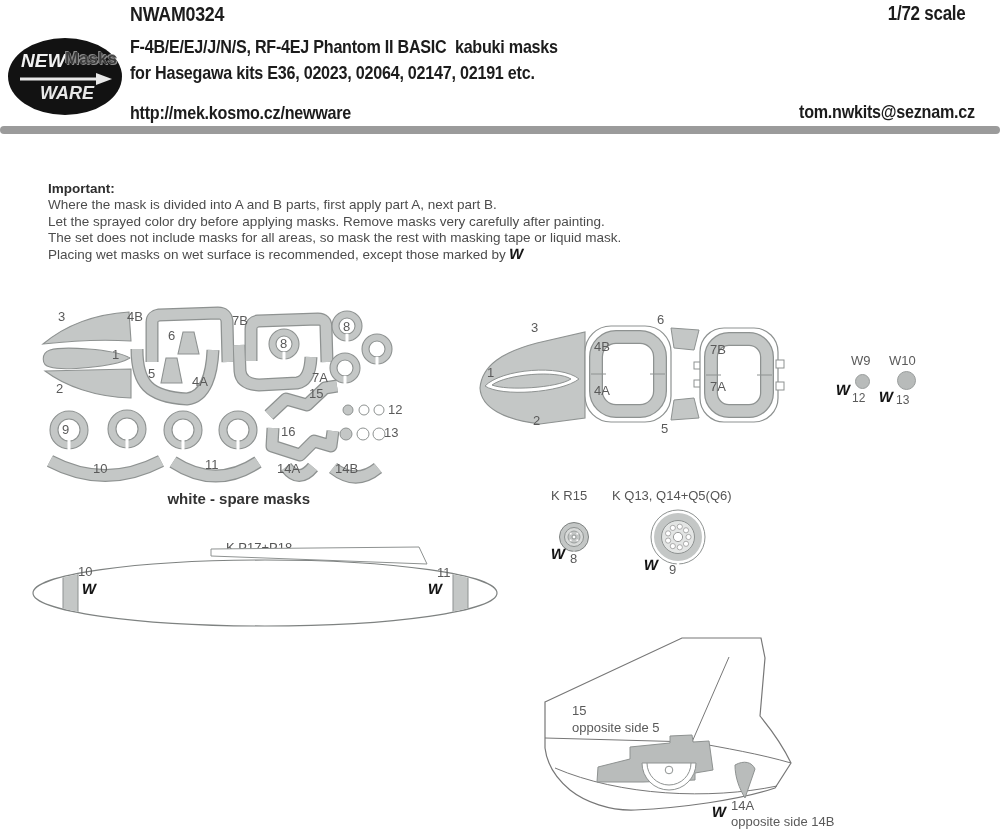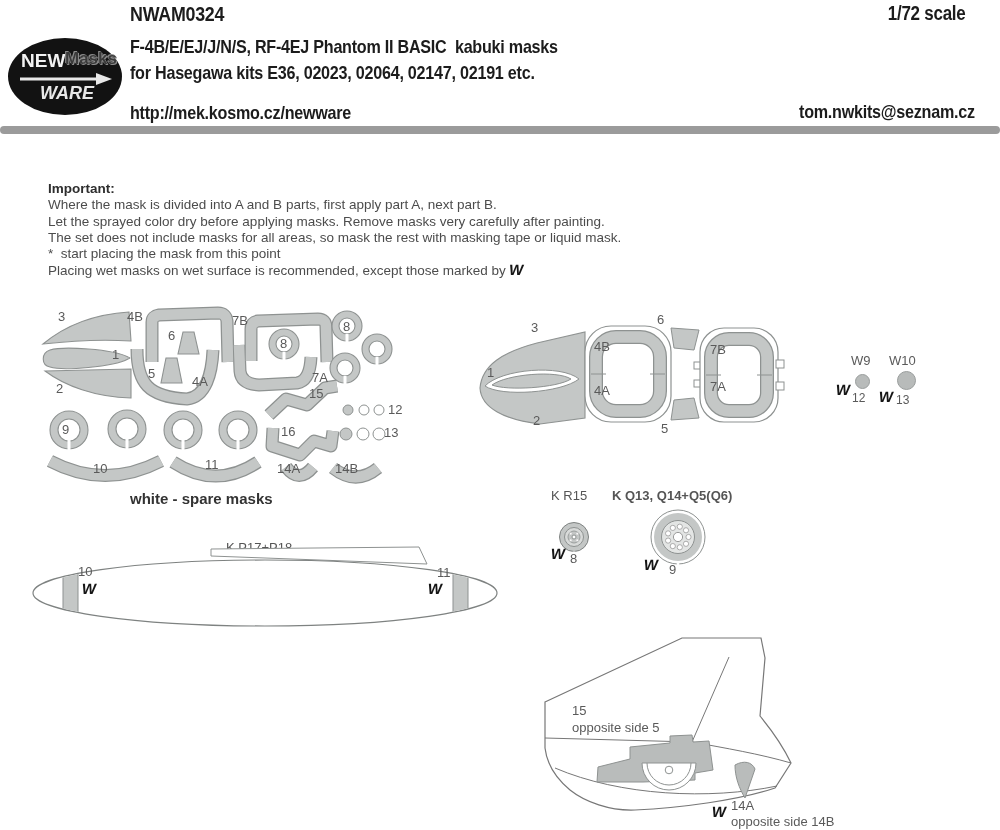--- a/index.html
+++ b/index.html
@@ -3,34 +3,34 @@
 <meta charset="utf-8">
 <style>
   html,body{margin:0;padding:0;background:#fff;}
   #sheet{position:relative;width:1000px;height:830px;background:#fff;overflow:hidden;
          font-family:"Liberation Sans",sans-serif;color:#222;}
   .hdr{position:absolute;font-weight:bold;color:#1c1c1c;transform:scaleX(.85);transform-origin:left top;
        letter-spacing:-.3px;white-space:pre;}
   .hdr.right{transform-origin:right top;}
   
   .logo{position:absolute;left:8px;top:38px;width:114px;height:77px;background:#121212;border-radius:50%;}
-  .logo .new{position:absolute;left:13px;top:12px;color:#f2f2f2;font-weight:bold;font-size:19px;}
+  .logo .new{position:absolute;left:13px;top:12px;color:#f2f2f2;font-weight:bold;font-style:italic;font-size:19px;}
   .logo .masks{position:absolute;left:57px;top:11px;color:#3a3a3a;font-weight:bold;font-size:17px;
                text-shadow:0 0 1px #aaa,1px 1px 0 #888,-1px -1px 0 #888;text-align:center;}
   .logo .ware{position:absolute;left:32px;top:45px;color:#e8e8e8;font-weight:bold;font-style:italic;font-size:18px;}
   .logo svg{position:absolute;left:10px;top:34px;}
   .bar{position:absolute;left:0;top:126px;width:1000px;height:8px;border-radius:4px;}
   
   .imp{position:absolute;left:48px;top:181px;font-size:13.5px;line-height:16.3px;color:#4c4c4c;}
   .imp .head{font-weight:bold;color:#2e2e2e;}
   .imp-line{white-space:pre;}
   
   .lbl{position:absolute;font-size:13px;color:#5a5a5a;white-space:pre;}
   .lbl.kit{color:#555;margin-top:16px;}
-  .cap{position:absolute;left:130px;top:490px;width:180px;text-align:left;
+  .cap{position:absolute;left:130px;top:490px;width:180px;text-align:right;
        font-size:15px;font-weight:bold;color:#333;}
   .wm{display:inline-block;font-weight:bold;color:#161616;font-size:15px;transform:skewX(-10deg);}
   .wmabs{position:absolute;font-weight:bold;color:#161616;font-size:15px;transform:skewX(-10deg);}
   .dot{position:absolute;border-radius:50%;background:#b8bbba;border:1px solid #9a9e9d;}
   .sm{font-size:12px;}
   svg{position:absolute;}
 </style>
 </head>
 <body>
 
@@ -53,21 +53,20 @@
   <div class="hdr" style="left:130px;top:102px;font-size:19px;">http://mek.kosmo.cz/newware</div>
   <div class="hdr right" style="right:25px;top:101px;font-size:19px;">tom.nwkits@seznam.cz</div>
 
   <div class="bar" style="background:#9b9b9b;"></div>
 
   <div class="imp">
     <div class="head">Important:</div>
     <div class="imp-line">Where the mask is divided into A and B parts, first apply part A, next part B.</div>
     <div class="imp-line">Let the sprayed color dry before applying masks. Remove masks very carefully after painting.</div>
     <div class="imp-line">The set does not include masks for all areas, so mask the rest with masking tape or liquid mask.</div>
-    <div class="imp-line">*  start placing the mask from this point</div>
     <div class="imp-line"><span>Placing wet masks on wet surface is recommended, except those marked by </span><span class="wm">W</span></div>
   </div>
 
   <svg style="left:35px;top:305px;" width="410" height="215" viewBox="0 0 410 215">
     <g fill="#c4c7c6" stroke="#8e9291" stroke-width="1.1">
       <path d="M8,39 C32,19 62,9 94,7 L96,36 C64,34 34,36 8,39 Z"></path>
       <path d="M93,52 C78,44 28,41 15,45 C6,48 6,60 15,62 C28,66 78,62 93,54 Q97,53 93,52 Z"></path>
       <path d="M10,66 L96,64 L96,93 C60,92 30,81 10,66 Z"></path>
       <path d="M148,27 L159,27 L164,49 L143,49 Z"></path>
       <path d="M131,53 L142,53 L147,78 L126,78 Z"></path>
@@ -196,21 +195,21 @@
   <div class="lbl" style="left:851px;top:353px;">W9</div>
   <div class="lbl" style="left:889px;top:353px;">W10</div>
   <div class="dot" style="left:855px;top:374px;width:13px;height:13px;"></div>
   <div class="wmabs" style="left:836px;top:381px;">W</div>
   <div class="lbl sm" style="left:852px;top:391px;">12</div>
   <div class="dot" style="left:897px;top:371px;width:17px;height:17px;"></div>
   <div class="wmabs" style="left:879px;top:388px;">W</div>
   <div class="lbl sm" style="left:896px;top:393px;">13</div>
 
   <div class="lbl kit" style="left:551px;top:472px;">K R15</div>
-  <div class="lbl kit" style="left:612px;top:472px;font-weight:bold;">K Q13, Q14+Q5(Q6)</div>
+  <div class="lbl kit" style="left:612px;top:472px;">K Q13, Q14+Q5(Q6)</div>
   <svg style="left:545px;top:505px;" width="170" height="75" viewBox="0 0 170 75">
     <g>
       <circle cx="29" cy="32" r="14.5" fill="#c4c7c6" stroke="#7e8281"></circle>
       <circle cx="29" cy="32" r="9.5" fill="#d8dad9" stroke="#8e9291"></circle>
       <circle cx="29" cy="32" r="6" fill="#c4c7c6" stroke="#9a9e9d"></circle>
       <circle cx="25.8" cy="28.8" r="1.3" fill="#fff" stroke="#aaa" stroke-width=".5"></circle>
       <circle cx="32.2" cy="28.8" r="1.3" fill="#fff" stroke="#aaa" stroke-width=".5"></circle>
       <circle cx="25.8" cy="35.2" r="1.3" fill="#fff" stroke="#aaa" stroke-width=".5"></circle>
       <circle cx="32.2" cy="35.2" r="1.3" fill="#fff" stroke="#aaa" stroke-width=".5"></circle>
       <circle cx="29" cy="32" r="2" fill="#fff" stroke="#8e9291"></circle>

